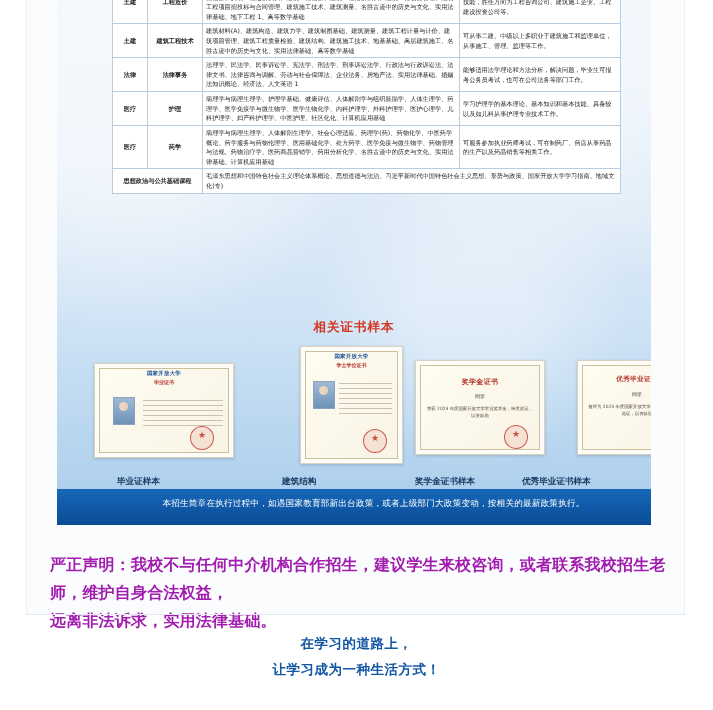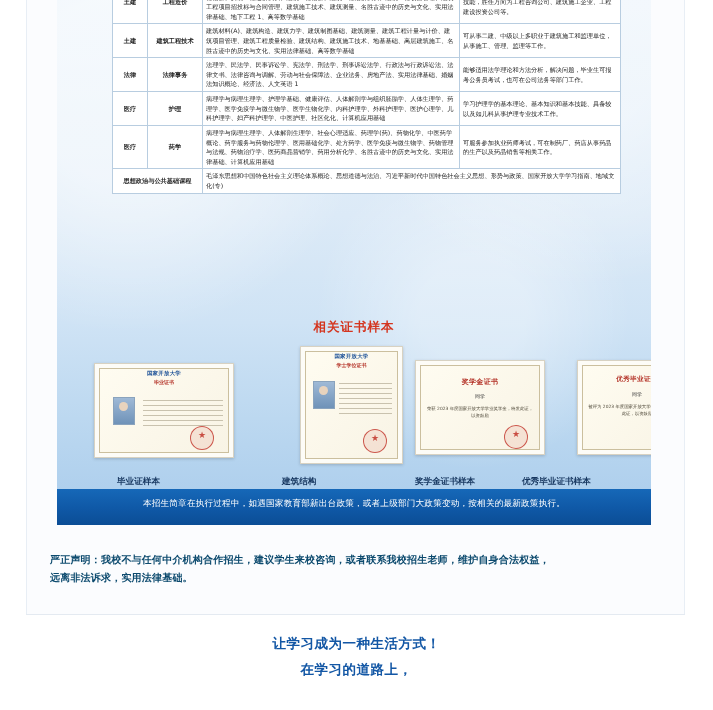--- a/index.html
+++ b/index.html
@@ -204,39 +204,40 @@
   }
 
   
   .band {
     position: absolute;
     left: 0;
     top: 497px;
     width: 594px;
     height: 36px;
     background: linear-gradient(180deg,#1668b8 0%, #0f58a6 55%, #0b4d95 100%);
+    padding-left: 39px;
   }
   .band .note {
     position: absolute;
     left: 0; right: 0; top: 9px;
     text-align: center;
     font-size: 8.6px;
     color: #ffffff;
     letter-spacing: .2px;
   }
 
   
   .warning {
     position: absolute;
     left: 50px;
     top: 551px;
     width: 618px;
-    font-size: 10px;
-    font-weight: bold;
-    color: #0c4a6e;
+    font-size: 16px;
+    font-weight: bold;
+    color: #a21caf;
     line-height: 1.75;
     letter-spacing: .2px;
   }
   
   .divider {
     position: absolute;
     left: 26px;
     top: 614px;
     width: 659px;
     height: 1px;
@@ -372,17 +373,17 @@
   </div>
 
   <div class="warning">
     <div>严正声明：我校不与任何中介机构合作招生，建议学生来校咨询，或者联系我校招生老师，维护自身合法权益，</div>
     <div>远离非法诉求，实用法律基础。</div>
   </div>
 
   <div class="divider"></div>
 
   <div class="slogan">
+    <div>在学习的道路上，</div>
     <div>让学习成为一种生活方式！</div>
-    <div>在学习的道路上，</div>
   </div>
 
 </div>
 
 </body></html>

